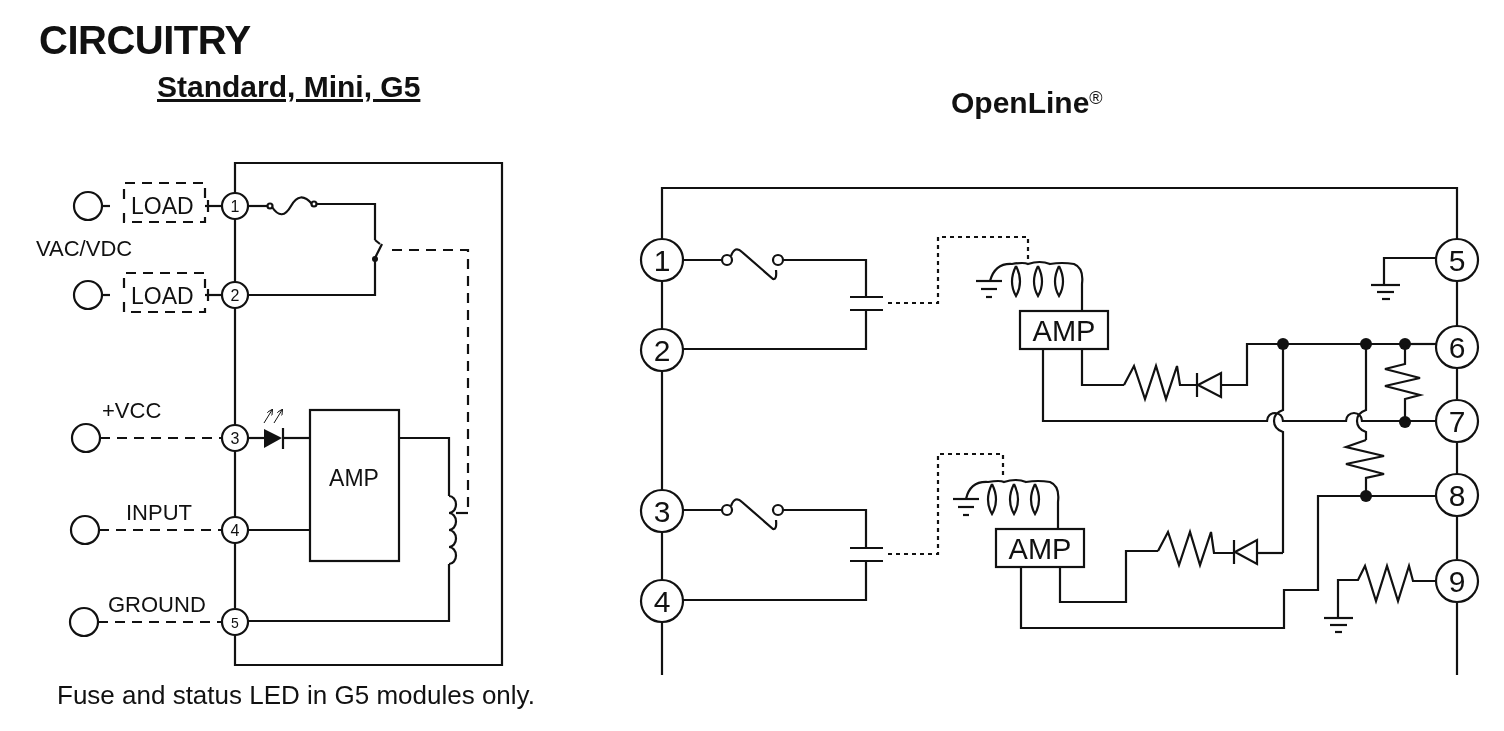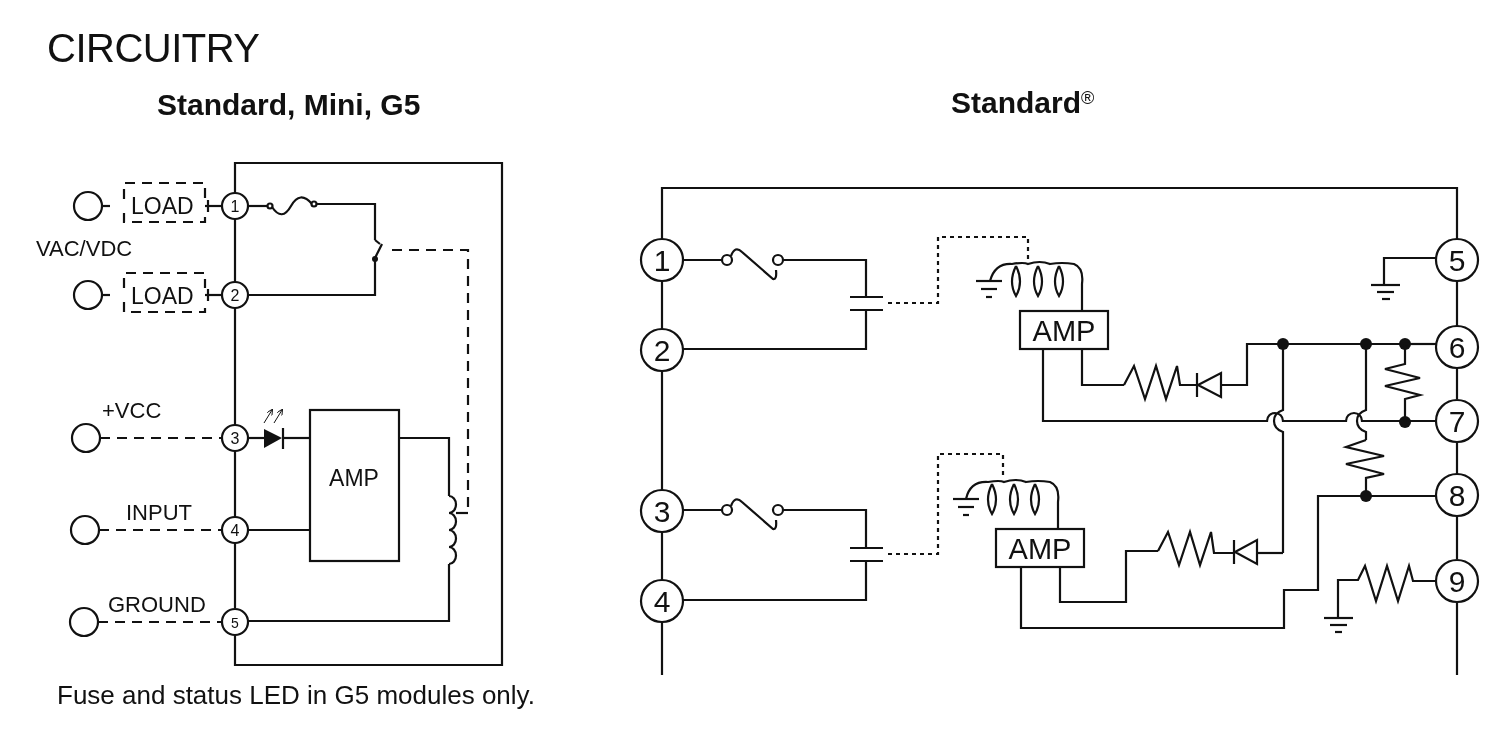--- a/index.html
+++ b/index.html
@@ -1,35 +1,35 @@
 <!DOCTYPE html>
 <html><head>
 <meta charset="utf-8">
 <style>
   html, body { margin: 0; padding: 0; background: #ffffff; }
   body { width: 1504px; height: 731px; position: relative; overflow: hidden; font-family: "Liberation Sans", sans-serif; color: #111; }
-  .page-title { position: absolute; left: 35px; top: 14px; font-size: 40px; font-weight: normal; letter-spacing: -0.5px; margin: 12px; }
+  .page-title { position: absolute; left: 35px; top: 14px; font-size: 40px; font-weight: bold; letter-spacing: -0.5px; margin: 4px; }
   .sub-title { position: absolute; font-size: 30px; font-weight: bold; margin: 0; }
-  .sub-title.left { left: 157px; top: 88px; }
+  .sub-title.left { left: 157px; top: 70px; text-decoration: underline; }
   .sub-title.right { left: 951px; top: 86px; }
   .sub-title sup { font-size: 18px; font-weight: normal; vertical-align: top; position: relative; top: 2px; }
   .footnote { position: absolute; left: 57px; top: 680px; font-size: 26px; }
   svg.diagram { position: absolute; left: 0; top: 0; }
   svg text { font-family: "Liberation Sans", sans-serif; fill: #111; }
   .ln { stroke: #111; stroke-width: 2.2; fill: none; }
   .dash { stroke: #111; stroke-width: 2.2; fill: none; stroke-dasharray: 10 7; }
   .dot { stroke: #111; stroke-width: 2.2; fill: none; stroke-dasharray: 4 4; }
   .term { stroke: #111; stroke-width: 2.2; fill: #fff; }
 </style>
 </head>
 <body>
 
 <h1 class="page-title">CIRCUITRY</h1>
 <h2 class="sub-title left">Standard, Mini, G5</h2>
-<h2 class="sub-title right"><span>Standard</span><sup>®</sup></h2>
+<h2 class="sub-title right"><span>OpenLine</span><sup>®</sup></h2>
 <div class="footnote">Fuse and status LED in G5 modules only.</div>
 
 <svg class="diagram" width="1504" height="731" viewBox="0 0 1504 731">
   <defs>
     <marker id="arrowhead" markerWidth="6" markerHeight="6" refX="5" refY="3" orient="auto">
       <path d="M0,0 L6,3 L0,6" fill="none" stroke="#111" stroke-width="1"></path>
     </marker>
   </defs>
 
   <g>

